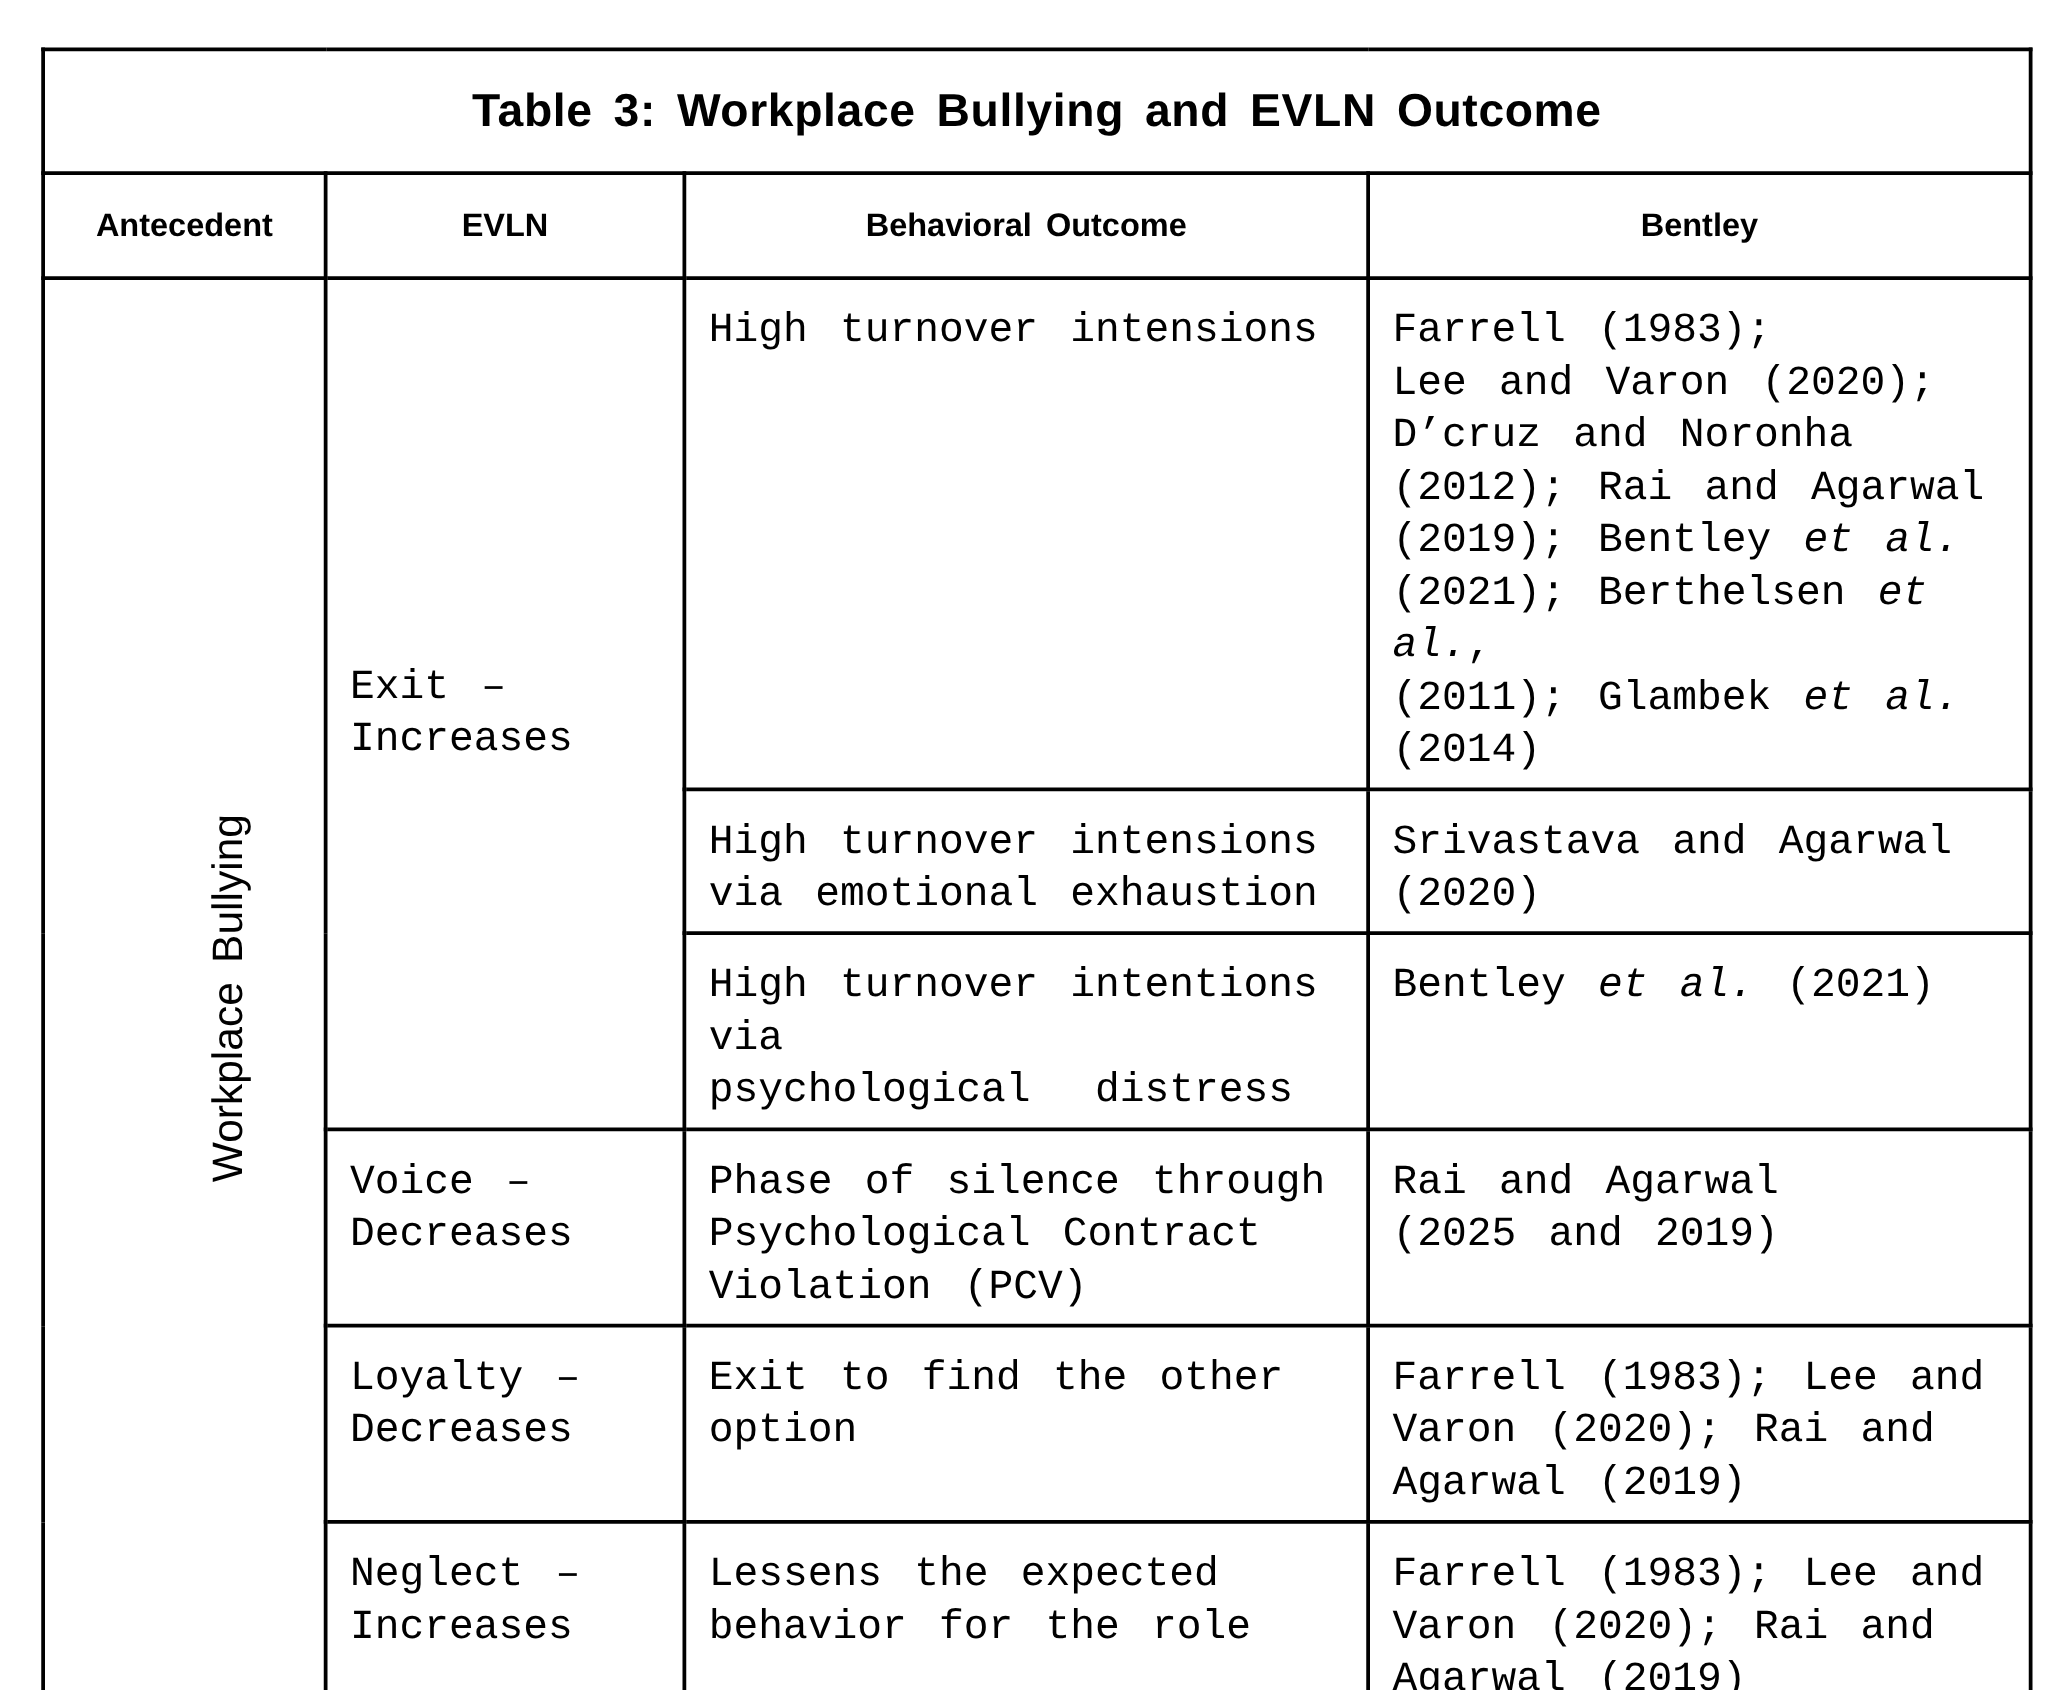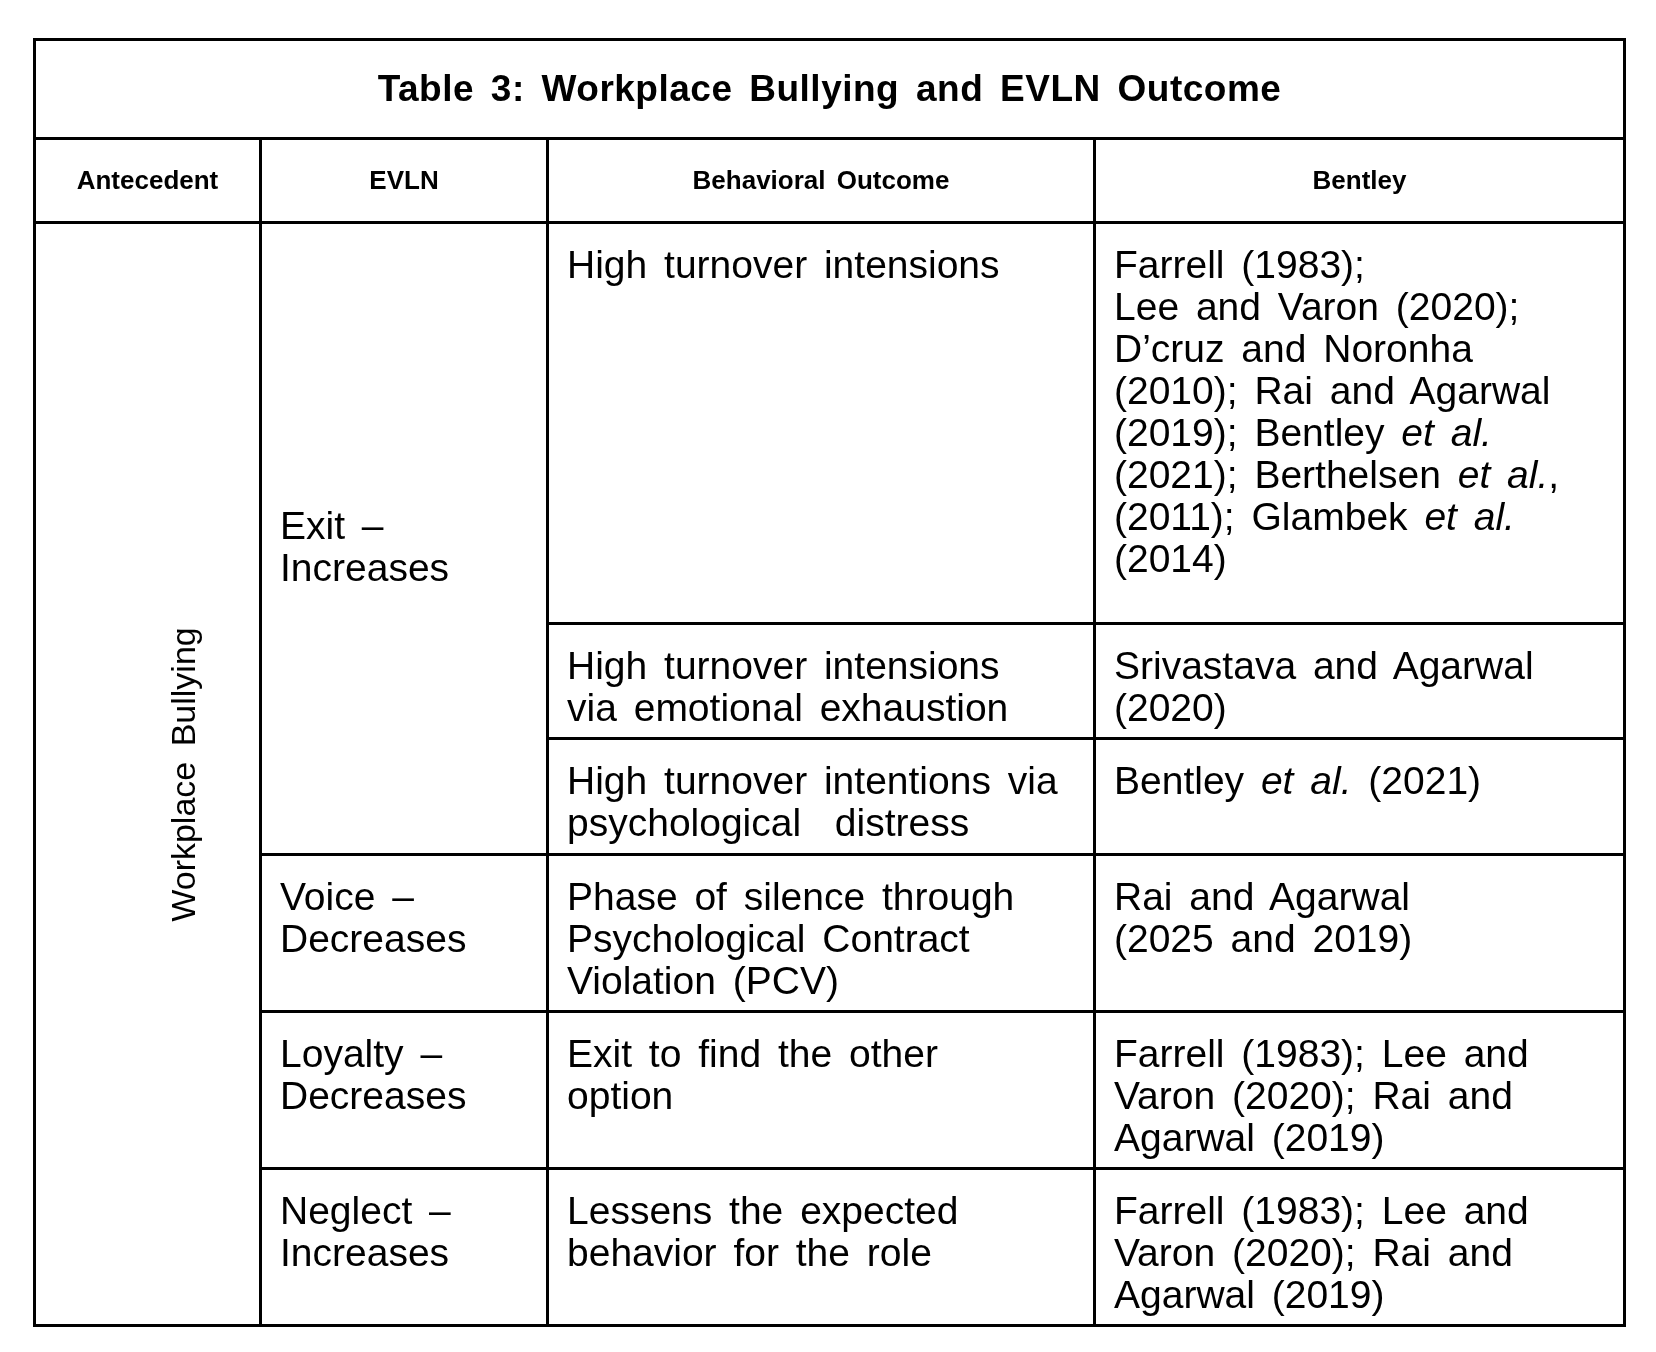--- a/index.html
+++ b/index.html
@@ -39,25 +39,26 @@
   }
   .head-cell {
     text-align: center;
     vertical-align: middle;
     font-weight: bold;
     font-size: 26px;
     word-spacing: 4px;
   }
   .body-cell {
     vertical-align: top;
-    font-size: 39px;
+    font-size: 33px;
     line-height: 42px;
     padding: 20px 18px 8px 18px;
     white-space: pre-wrap;
     word-spacing: 6px;
+    font-family: Liberation Mono, monospace;
   }
   .evln-mid {
     vertical-align: middle;
     padding-top: 16px;
     padding-bottom: 0;
   }
   .ante-cell {
     vertical-align: middle;
     text-align: center;
     padding: 0;
@@ -97,21 +98,21 @@
       <tr style="height:401px">
         <td rowspan="6" class="ante-cell">
           <span class="rot">Workplace Bullying</span>
         </td>
         <td rowspan="3" class="body-cell evln-mid">Exit –
 Increases</td>
         <td class="body-cell">High turnover intensions</td>
         <td class="body-cell"><span>Farrell (1983);
 Lee and Varon (2020);
 D’cruz and Noronha
-(2010); Rai and Agarwal
+(2012); Rai and Agarwal
 (2019); Bentley </span><span class="it">et al.</span><span>
 (2021); Berthelsen </span><span class="it">et al.</span><span>,
 (2011); Glambek </span><span class="it">et al.</span><span>
 (2014)</span></td>
       </tr>
       <tr style="height:111px">
         <td class="body-cell">High turnover intensions
 via emotional exhaustion</td>
         <td class="body-cell"><span>Srivastava and Agarwal
 (2020)</span></td>

